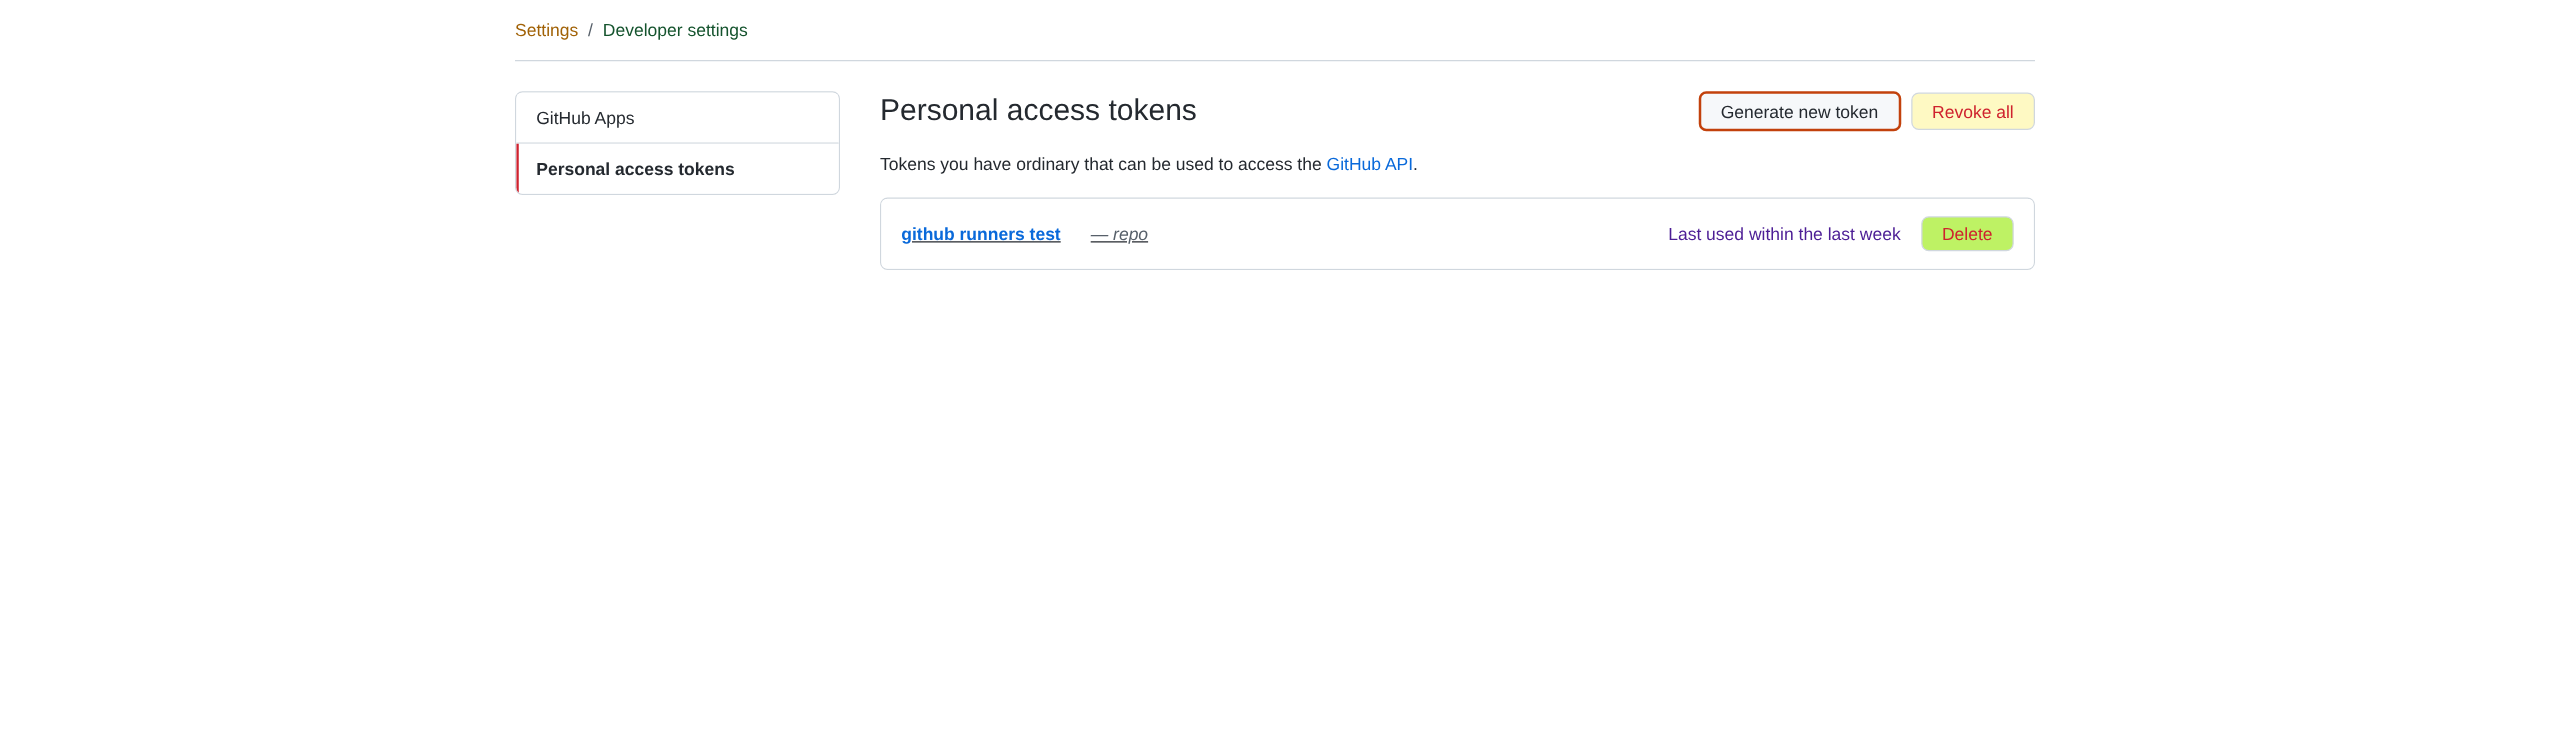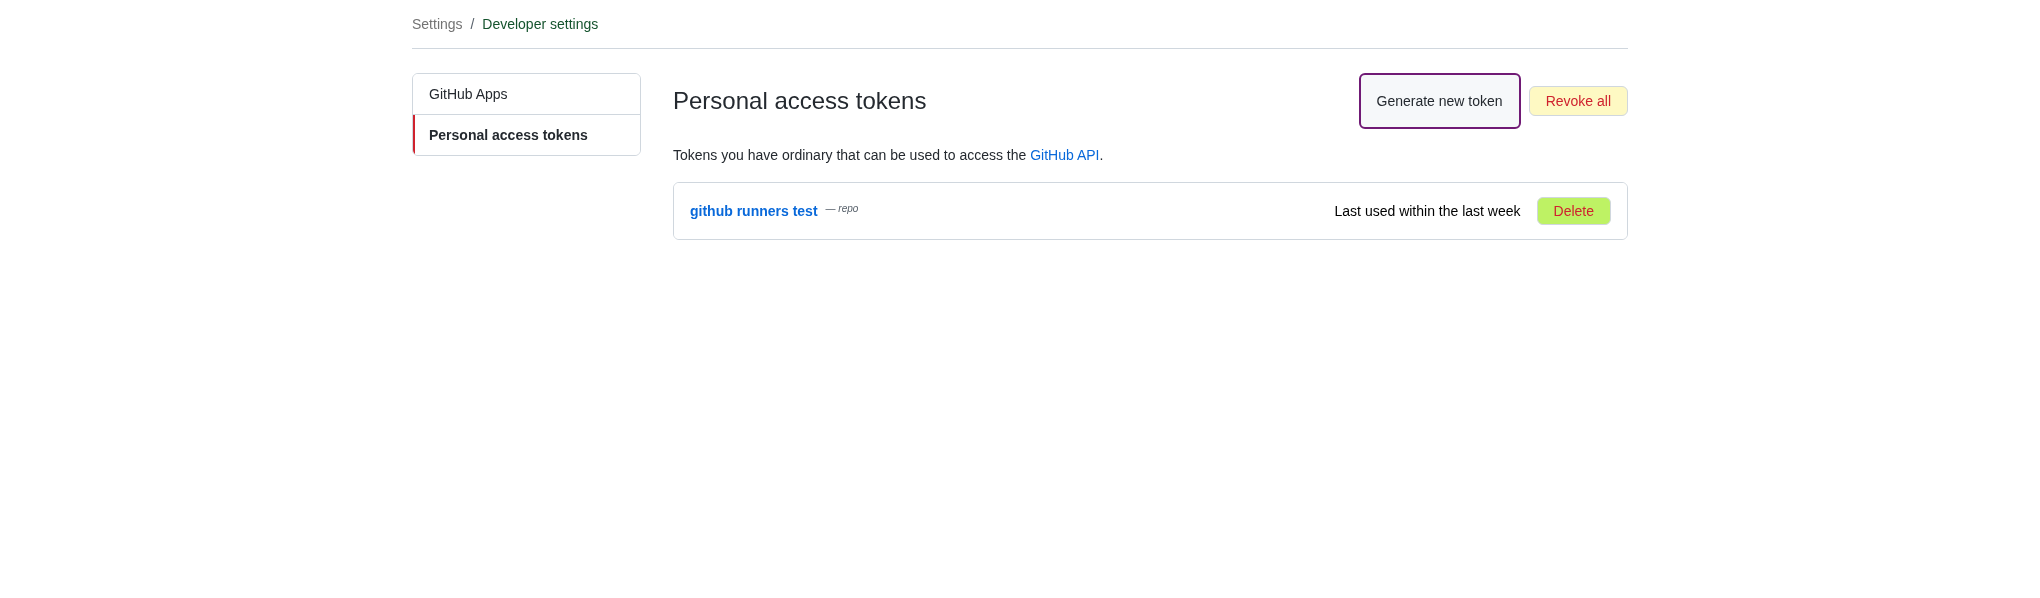--- a/index.html
+++ b/index.html
@@ -24,21 +24,21 @@
 
     
     .breadcrumb {
       padding: 16px 0 16px 0;
       font-size: 14px;
       border-bottom: 1px solid #d0d7de;
       margin-bottom: 24px;
     }
 
     .breadcrumb a {
-      color: #737373;
+      color: #a16207;
       text-decoration: none;
     }
 
     .breadcrumb-separator {
       color: #57606a;
       margin: 0 4px;
     }
 
     .breadcrumb-current {
       color: #14532d;
@@ -46,21 +46,21 @@
 
     
     .main-layout {
       display: flex;
       gap: 32px;
       align-items: flex-start;
     }
 
     
     .sidebar {
-      width: 229px;
+      width: 260px;
       flex-shrink: 0;
       border: 1px solid #d0d7de;
       border-radius: 6px;
       overflow: hidden;
     }
 
     .sidebar-item {
       padding: 12px 16px;
       font-size: 14px;
       border-bottom: 1px solid #d0d7de;
@@ -99,26 +99,26 @@
       color: #24292f;
     }
 
     .header-actions {
       display: flex;
       gap: 8px;
       align-items: center;
     }
 
     .btn-generate {
-      padding: 18px 16px;
+      padding: 6px 16px;
       font-size: 14px;
       font-weight: 500;
       color: #24292f;
       background: #f6f8fa;
-      border: 2px solid #701a75;
+      border: 2px solid #c2410c;
       border-radius: 6px;
       cursor: pointer;
       white-space: nowrap;
     }
 
     .btn-revoke-all {
       padding: 6px 16px;
       font-size: 14px;
       font-weight: 500;
       color: #cf222e;
@@ -154,46 +154,47 @@
     .token-item {
       display: flex;
       align-items: center;
       justify-content: space-between;
       padding: 14px 16px;
       background: #ffffff;
     }
 
     .token-info {
       display: flex;
-      align-items: flex-start;
-      gap: 8px;
+      align-items: center;
+      gap: 24px;
+      text-decoration: underline;
     }
 
     .token-name {
       color: #0969da;
       font-weight: 600;
       font-size: 14px;
       text-decoration: none;
     }
 
     .token-scope {
       color: #57606a;
-      font-size: 10px;
+      font-size: 14px;
       font-style: italic;
     }
 
     .token-meta {
       display: flex;
       align-items: center;
       gap: 16px;
     }
 
     .token-last-used {
       font-size: 14px;
-      color: #000000;
+      color: #4c1d95;
     }
 
     .btn-delete {
       padding: 5px 16px;
       font-size: 14px;
       font-weight: 500;
       color: #cf222e;
       background: #bef264;
       border: 1px solid #d0d7de;
       border-radius: 6px;

